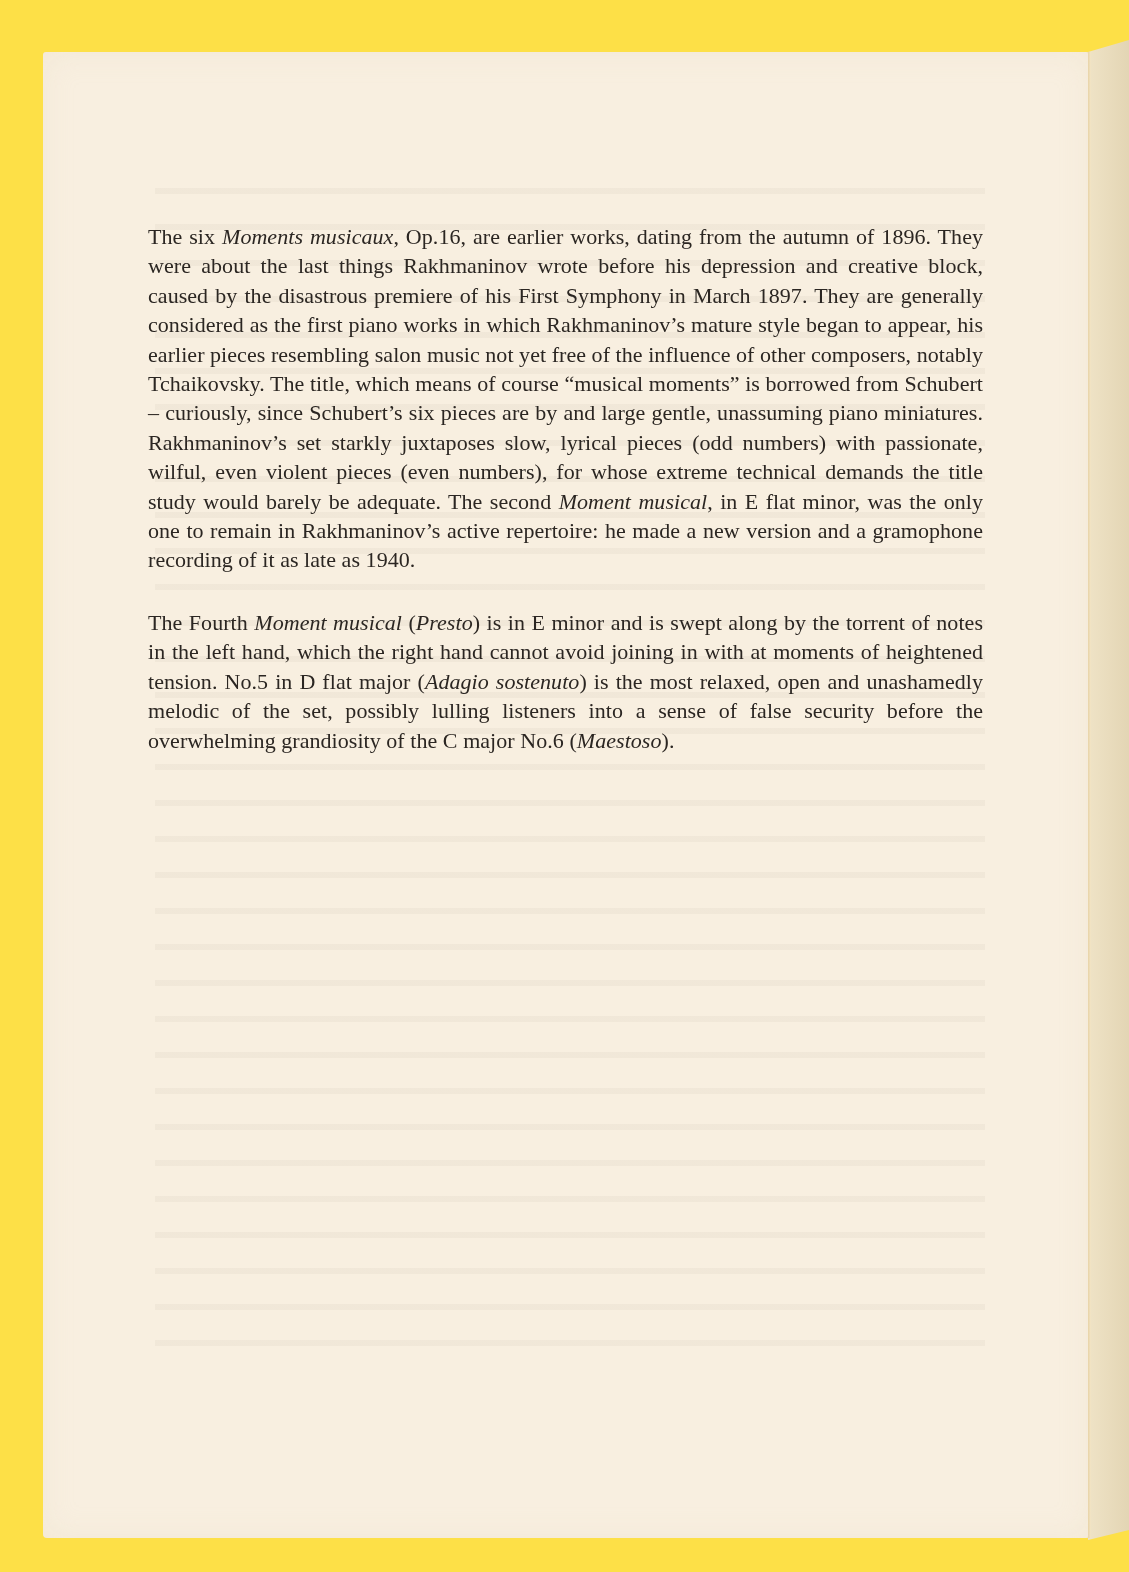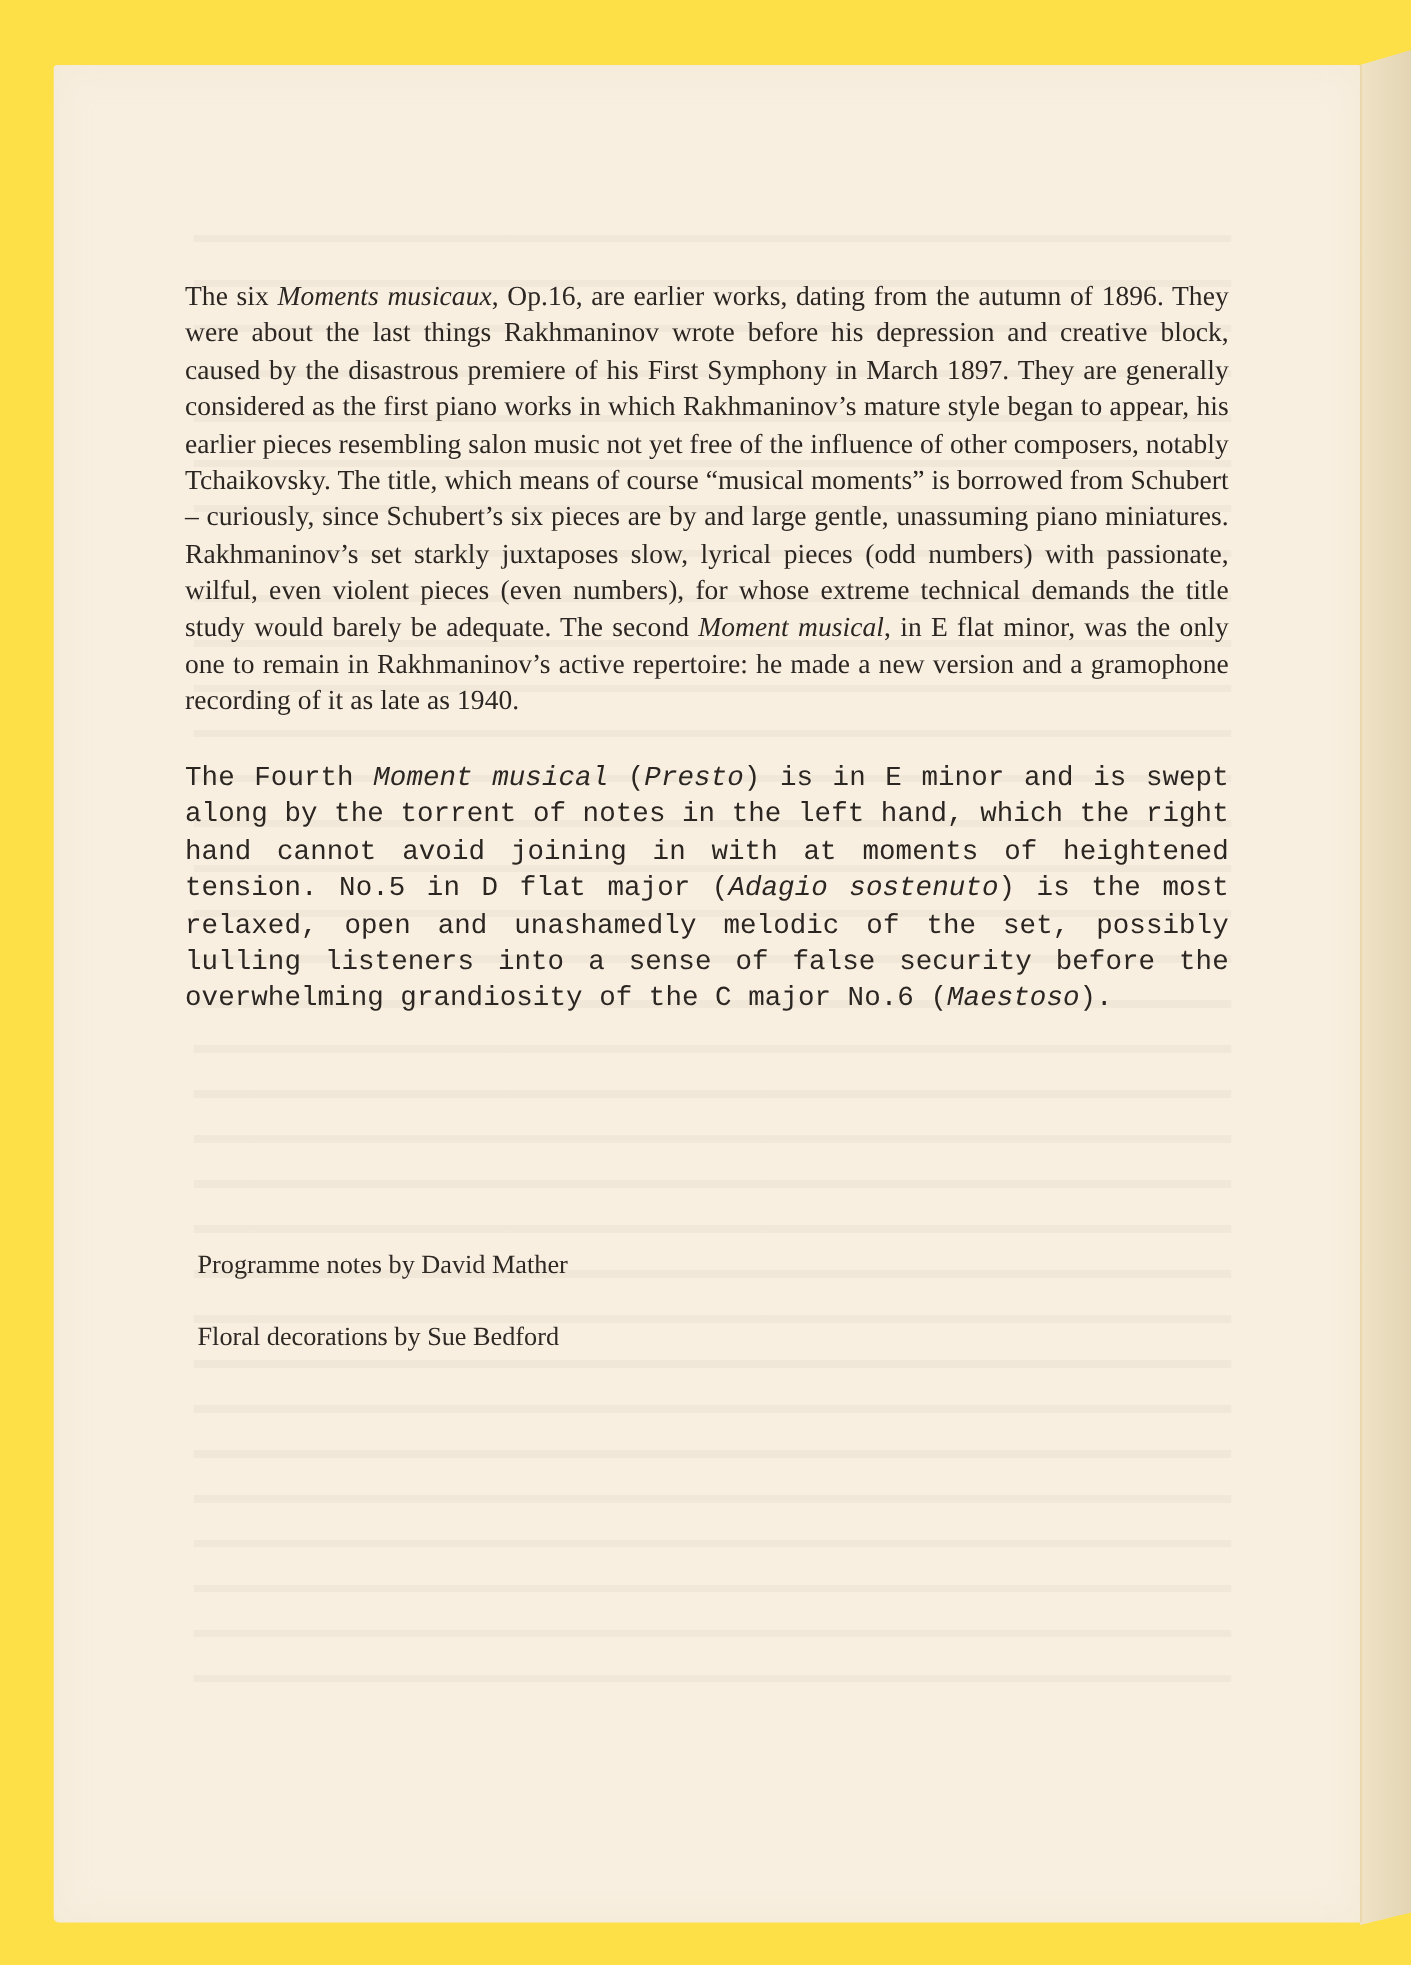--- a/index.html
+++ b/index.html
@@ -73,21 +73,20 @@
       color: #2b2622;
       letter-spacing: 0.05px;
     }
     .text p {
       margin: 0;
       text-align: justify;
       text-align-last: left;
     }
     .text p.para2 {
       margin-top: 33px;
-      font-family: Liberation Mono, monospace;
     }
     .credits {
       position: absolute;
       left: 158px;
       top: 996px;
       font-family: "Liberation Serif", "DejaVu Serif", serif;
       font-size: 21px;
       color: #2e2924;
     }
     .credits div {
@@ -106,17 +105,13 @@
   <div class="next-page"></div>
   <div class="page"></div>
   <div class="page-edge"></div>
   <div class="bleed"></div>
 
   <div class="text">
     <p class="para1"><span>The six </span><em>Moments musicaux</em><span>, Op.16, are earlier works, dating from the autumn of 1896.  They were about the last things Rakhmaninov wrote before his depression and creative block, caused by the disastrous premiere of his First Symphony in March 1897.  They are generally considered as the first piano works in which Rakhmaninov’s mature style began to appear, his earlier pieces resembling salon music not yet free of the influence of other composers, notably Tchaikovsky.  The title, which means of course “musical moments” is borrowed from Schubert – curiously, since Schubert’s six pieces are by and large gentle, unassuming piano miniatures.  Rakhmaninov’s set starkly juxtaposes slow, lyrical pieces (odd numbers) with passionate, wilful, even violent pieces (even numbers), for whose extreme technical demands the title study would barely be adequate.  The second </span><em>Moment musical</em><span>, in E flat minor, was the only one to remain in Rakhmaninov’s active repertoire: he made a new version and a gramophone recording of it as late as 1940.</span></p>
     <p class="para2"><span>The Fourth </span><em>Moment musical</em><span> (</span><em>Presto</em><span>) is in E minor and is swept along by the torrent of notes in the left hand, which the right hand cannot avoid joining in with at moments of heightened tension.  No.5 in D flat major (</span><em>Adagio sostenuto</em><span>) is the most relaxed, open and unashamedly melodic of the set, possibly lulling listeners into a sense of false security before the overwhelming grandiosity of the C major No.6 (</span><em>Maestoso</em><span>).</span></p>
   </div>
 
-  <div class="credits">
-    <div>Programme notes by David Mather</div>
-    <div>Floral decorations by Sue Bedford</div>
-  </div>
 </div>
 
 </body></html>

